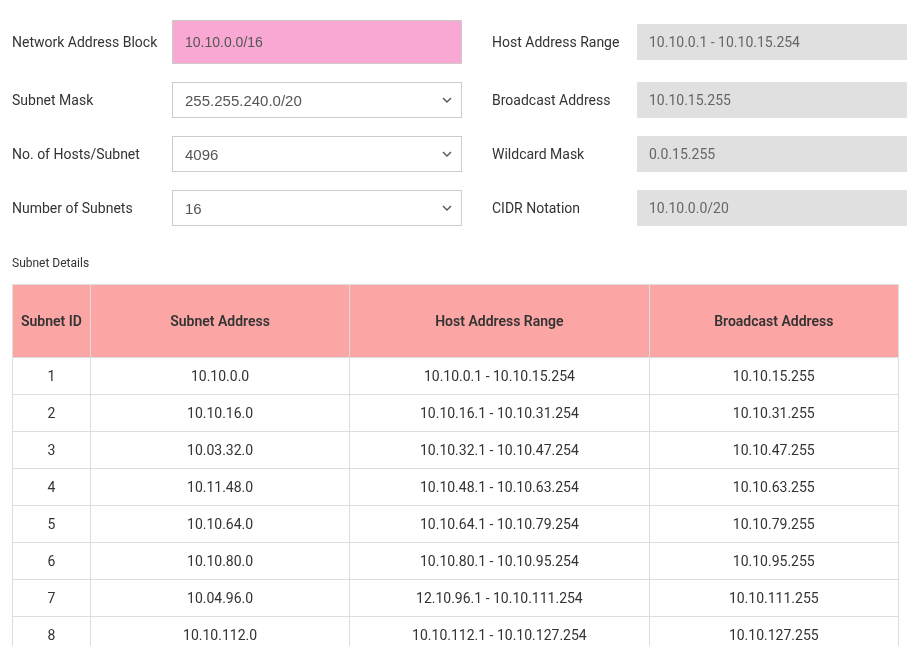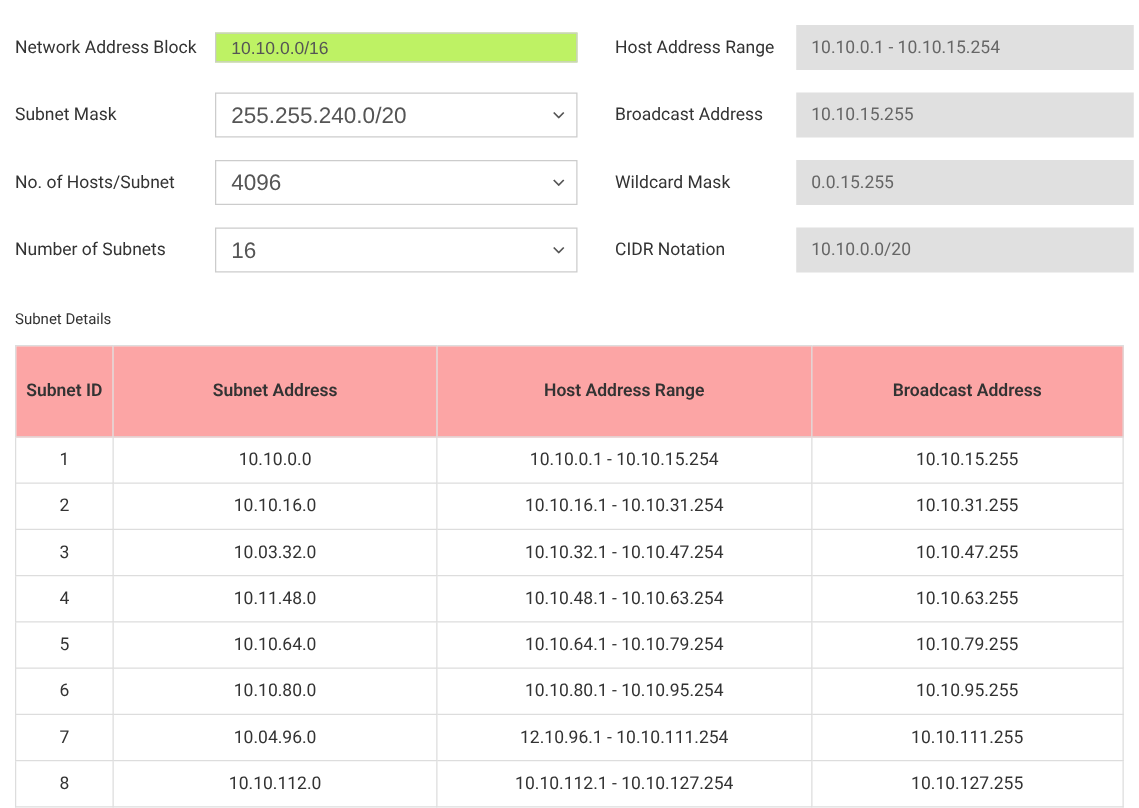--- a/index.html
+++ b/index.html
@@ -26,38 +26,38 @@
     font-size: 14px;
     color: #333;
     padding-right: 10px;
     line-height: 1.3;
   }
   .form-label.col3 {
     padding-left: 30px;
   }
   .text-input {
     width: 100%;
-    height: 24px;
+    height: 44px;
     border: 1px solid #ccc;
     padding: 6px 12px;
     font-size: 14px;
     color: #555;
-    background: #bef264;
+    background: #f9a8d4;
     outline: none;
   }
   .select-wrap {
     position: relative;
     width: 100%;
   }
   .select {
     width: 100%;
     height: 36px;
     border: 1px solid #ccc;
     padding: 6px 30px 6px 12px;
-    font-size: 18px;
+    font-size: 15px;
     color: #555;
     background: #fff;
     appearance: none;
     -webkit-appearance: none;
     outline: none;
     cursor: pointer;
   }
   .select-wrap .caret {
     position: absolute;
     right: 10px;

